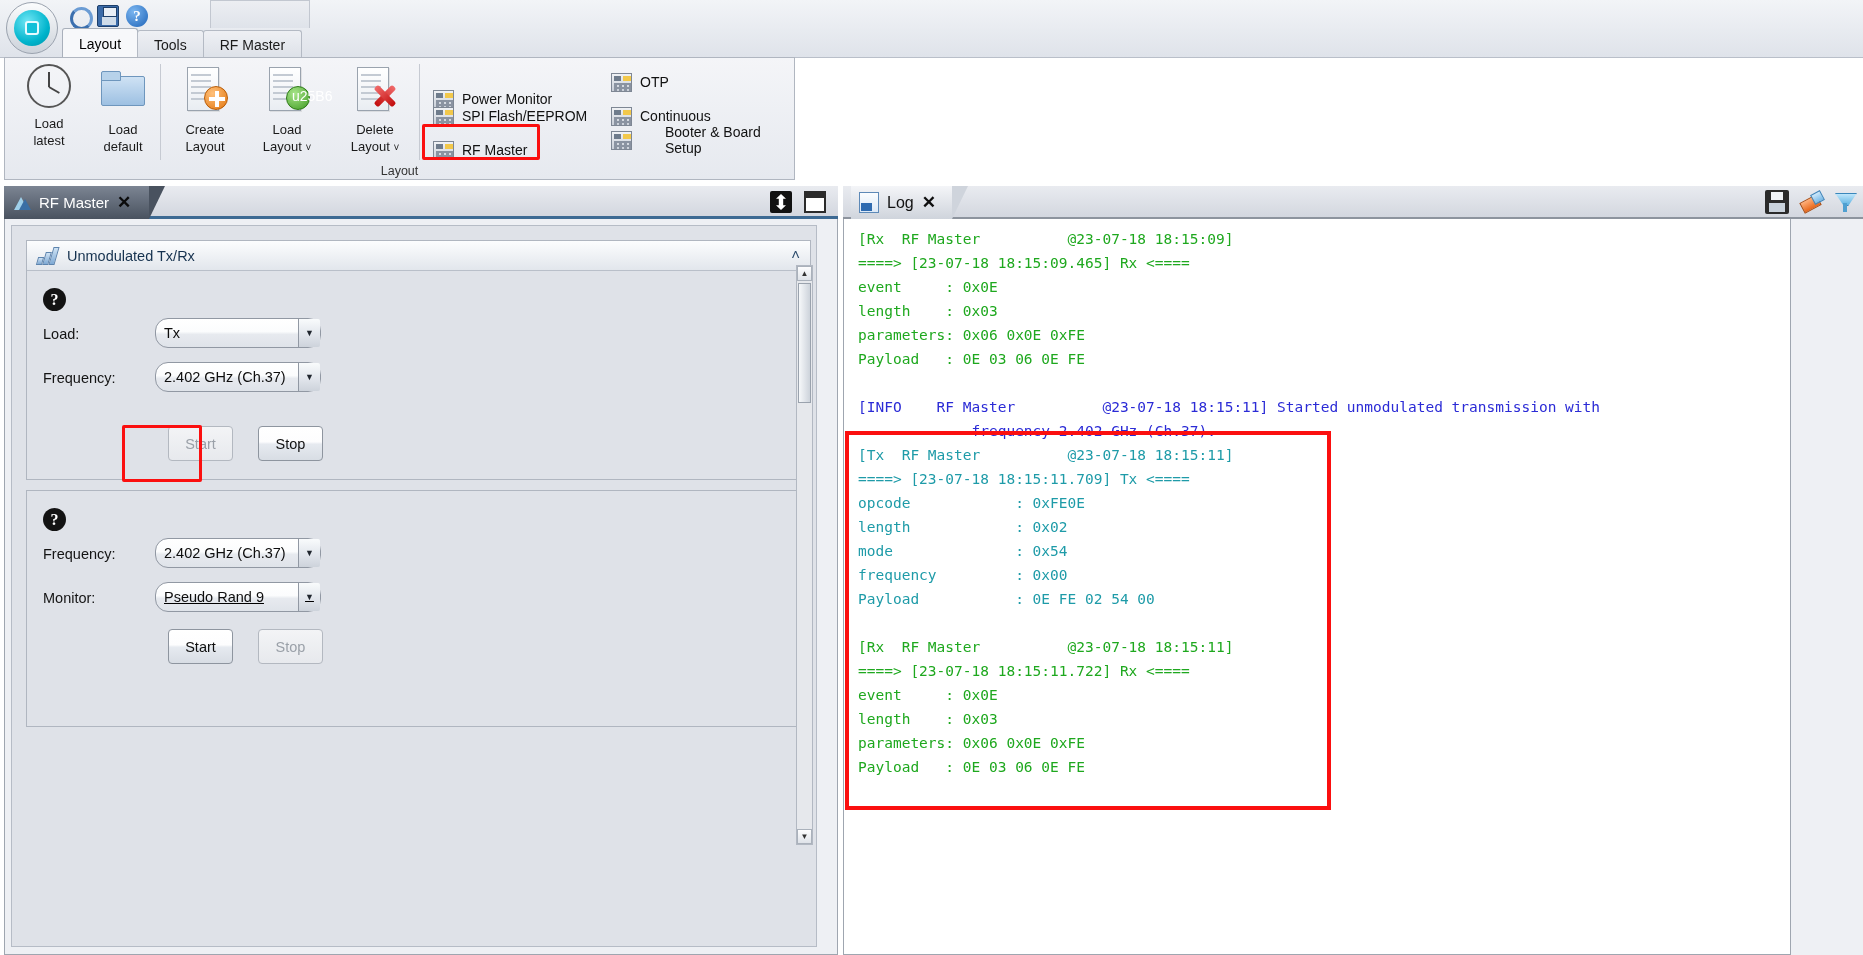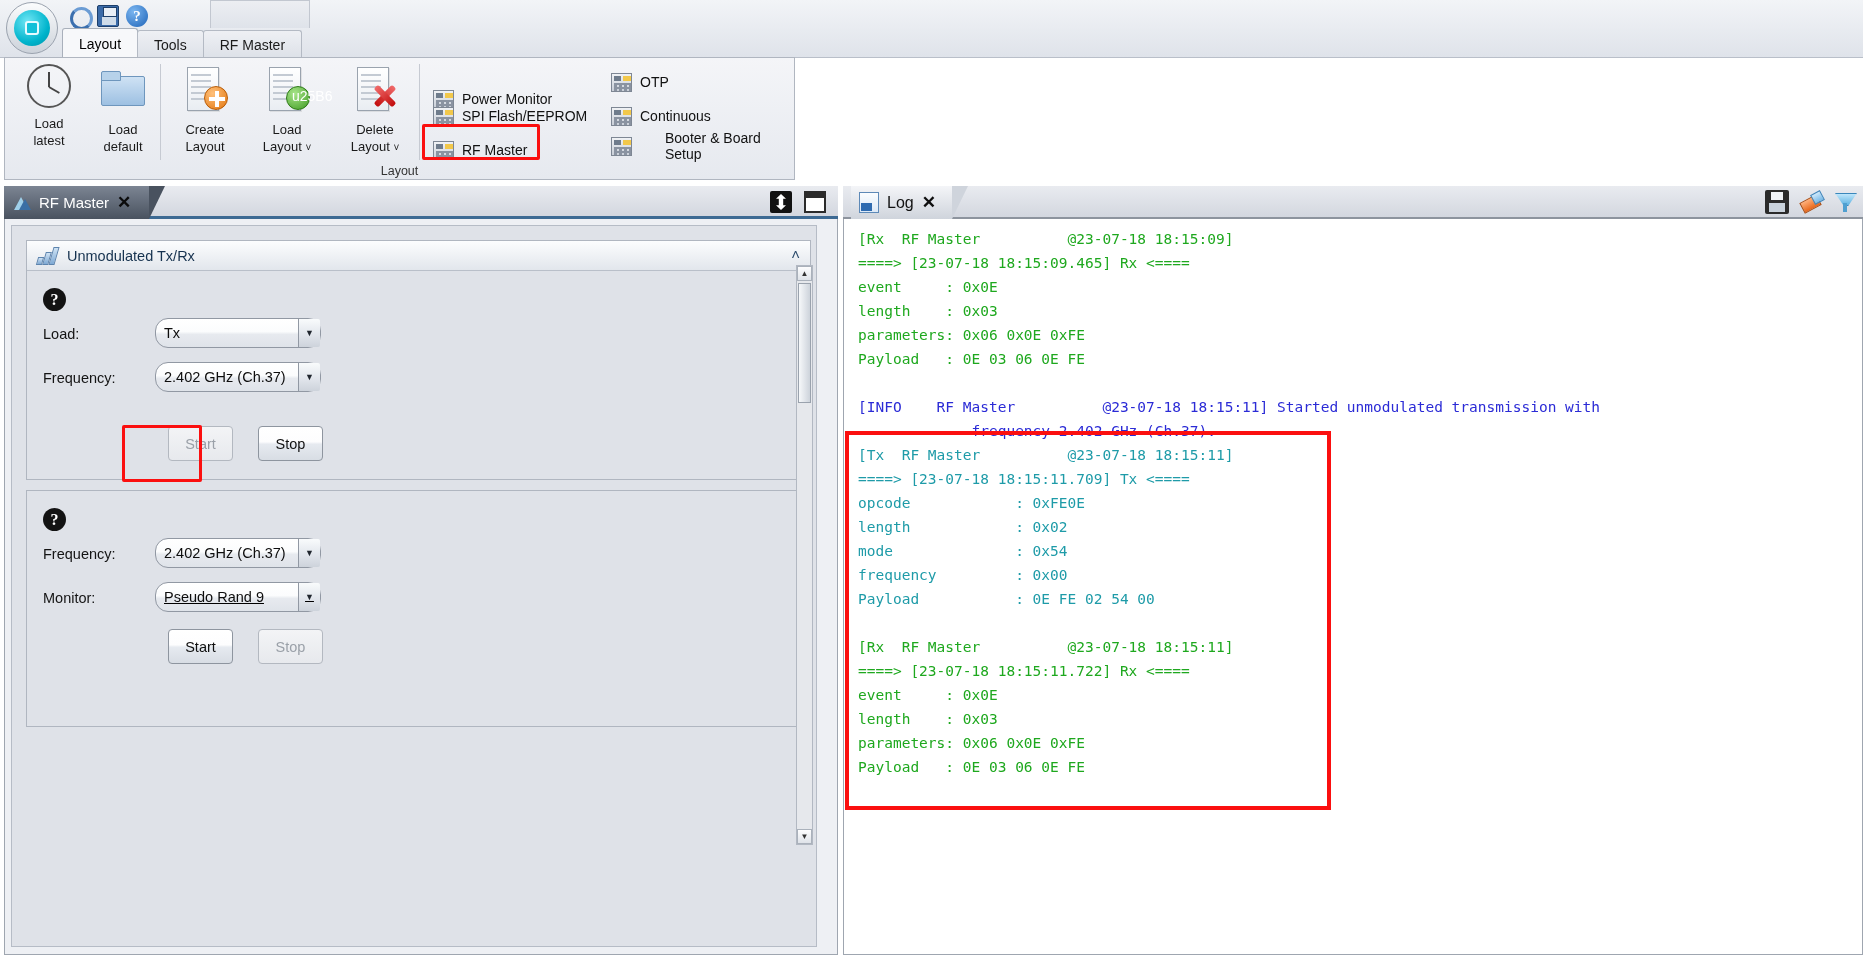--- a/index.html
+++ b/index.html
@@ -376,21 +376,21 @@
     content:""; position:absolute; left:2px; top:3px; width:20px; height:11px;
     background: linear-gradient(#bfe6fb,#5fb3e2); border:1px solid #3a87bb;
     clip-path: polygon(0 0, 100% 0, 60% 100%, 40% 100%);
   }
   .ti-filter::after {
     content:""; position:absolute; left:10px; top:13px; width:4px; height:9px;
     background:#4f9fd0;
   }
 
   .log-body {
-    position: absolute; left: 0; top: 33px; width: 1020px; height: 736px;
+    position: absolute; left: 0; top: 33px; width: 948px; height: 736px;
     background: #ffffff; border: 1px solid #9fa6b0; border-top: none;
     overflow: hidden;
   }
   .log-text {
     position: absolute; left: 14px; top: 8px; right: 4px;
     font-family: "DejaVu Sans Mono", monospace;
     font-size: 14.5px; line-height: 24px;
     white-space: pre;
   }
   .c-rx { color: #1ea81e; }
@@ -522,21 +522,21 @@
           <i></i>
         </div>
       <span>OTP</span>
     </div>
     <div class="sm-item" style="left:602px; top:44px;">
       <div class="sm-ico">
           <i></i>
         </div>
       <span>Continuous</span>
     </div>
-    <div class="sm-item" style="left:602px; top:74px;gap:33px;">
+    <div class="sm-item" style="left:602px; top:68px;gap:33px;">
       <div class="sm-ico">
           <i></i>
         </div>
       <span>Booter &amp; Board Setup</span>
     </div>
 
     <div class="ribbon-caption">Layout</div>
   </div>
 
   <div class="hl-box" style="left:422px; top:124px; width:118px; height:36px;"></div>

